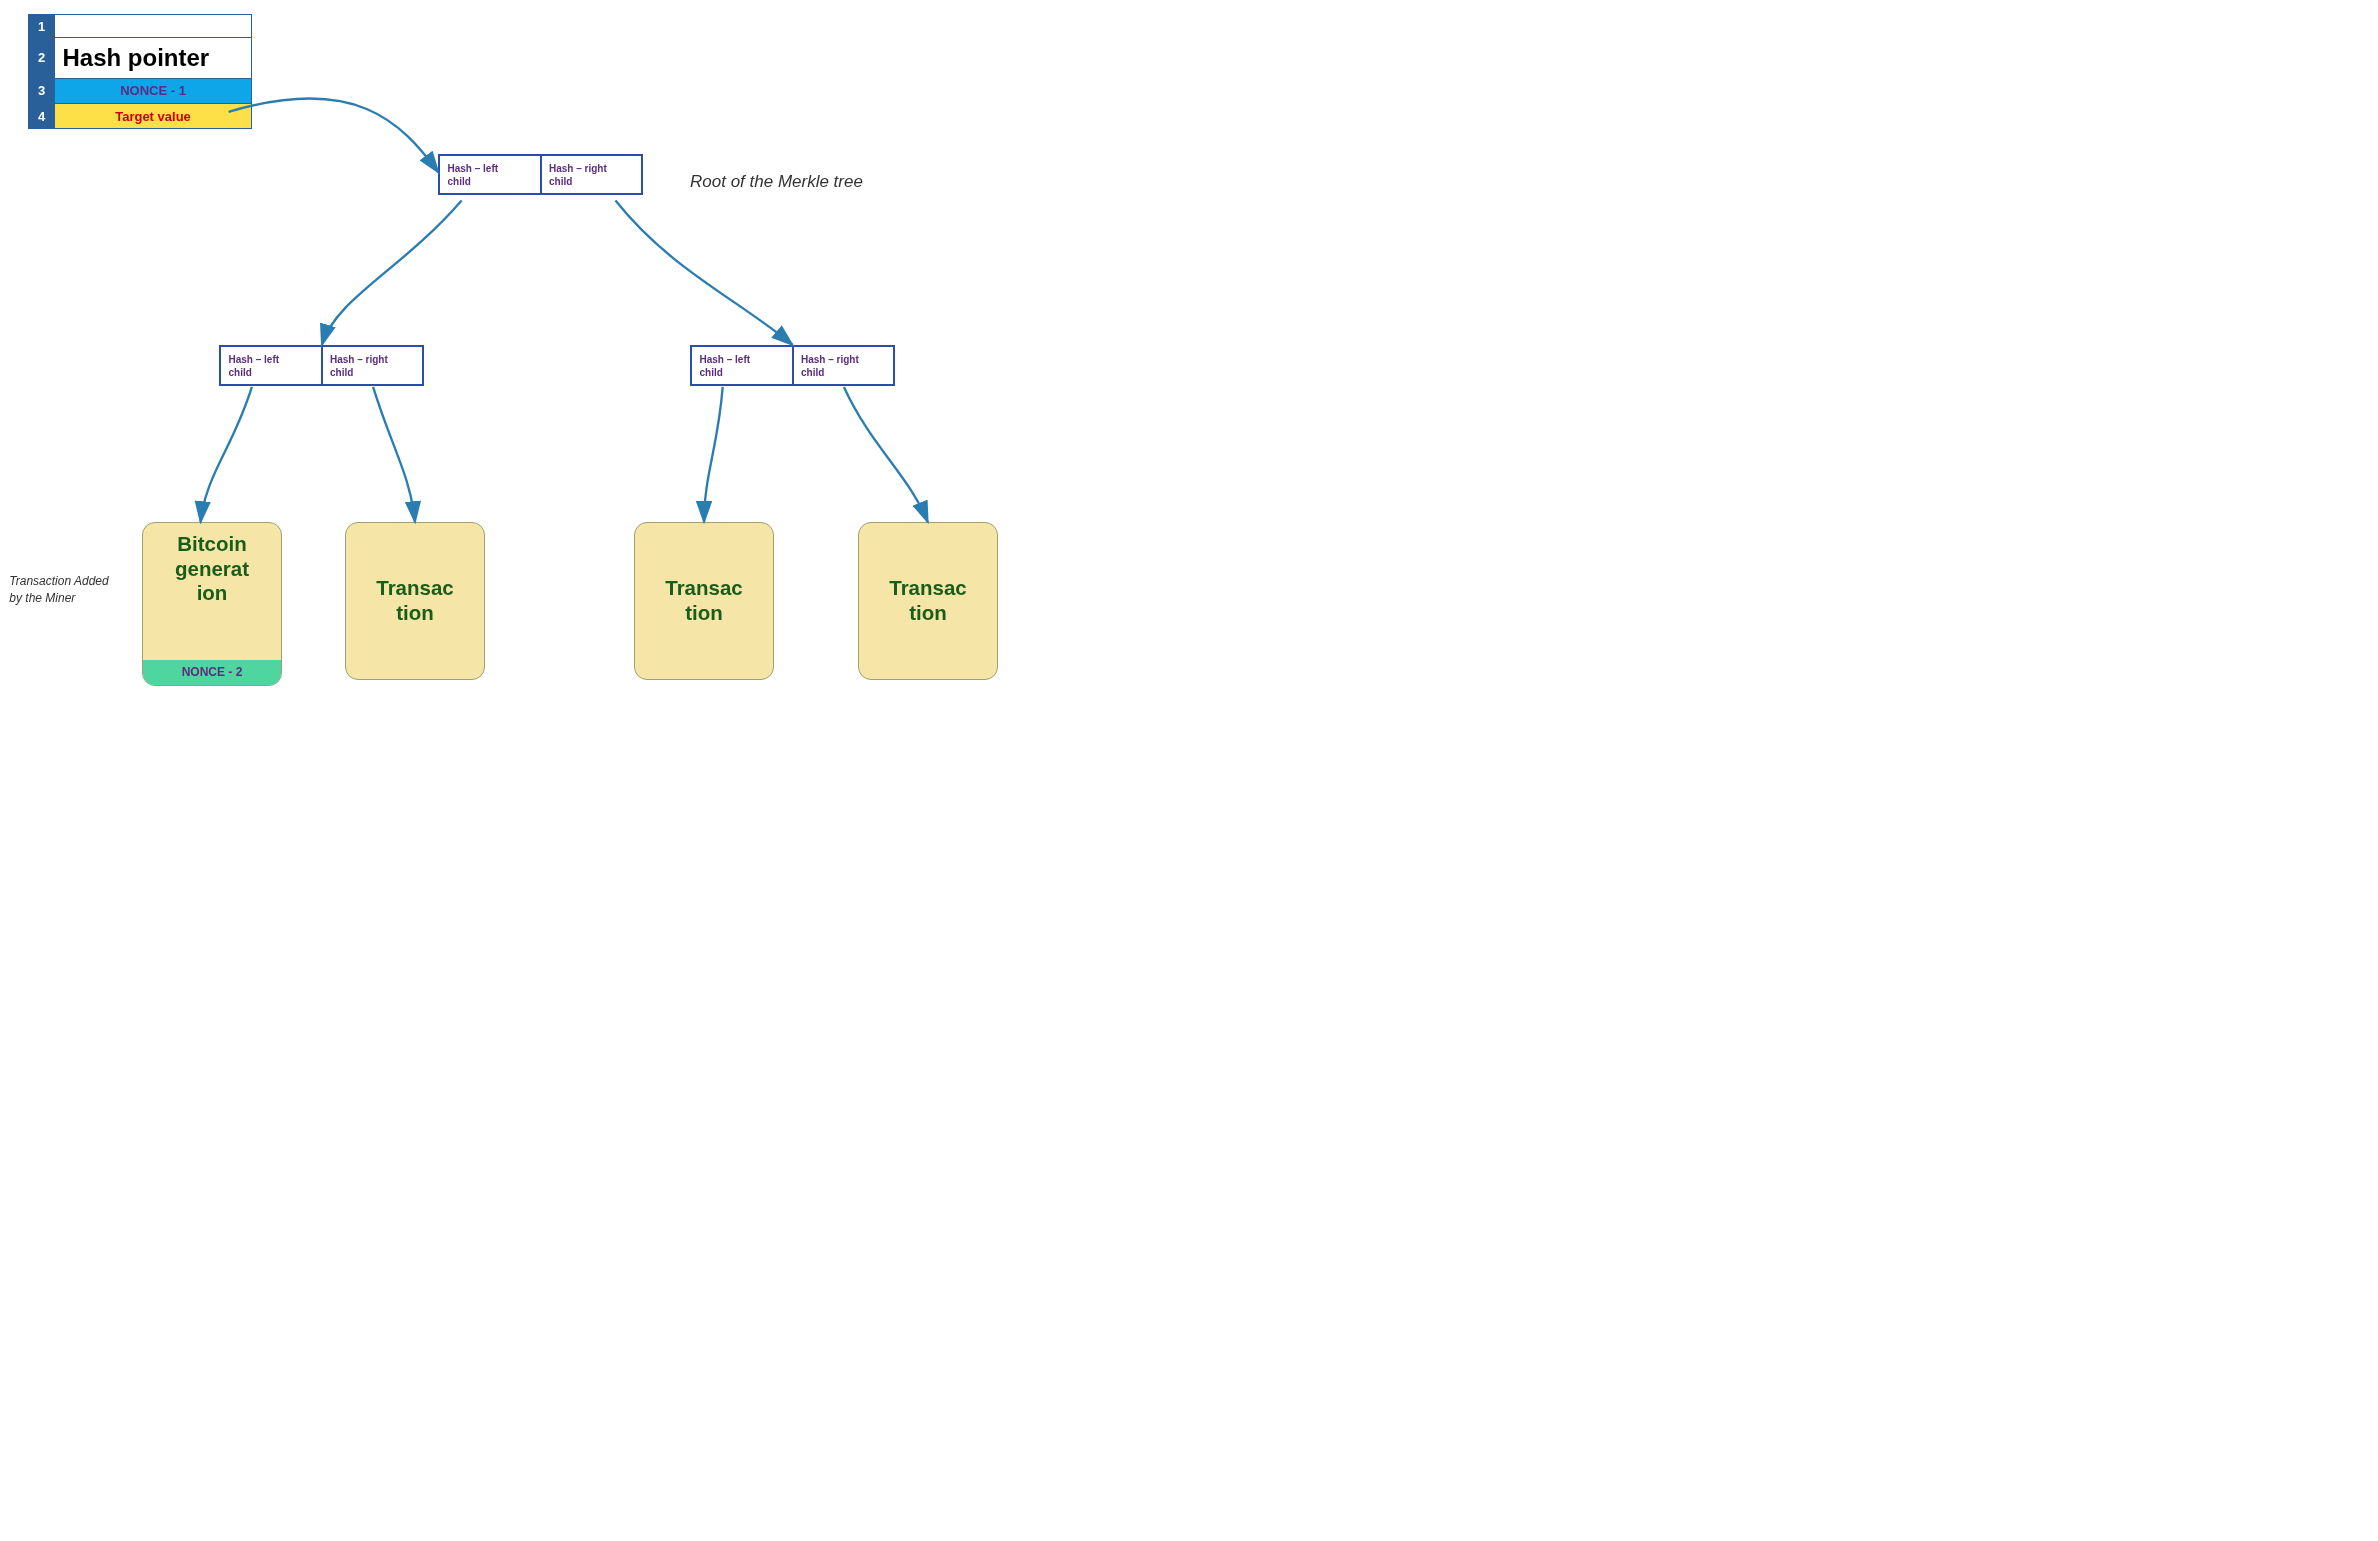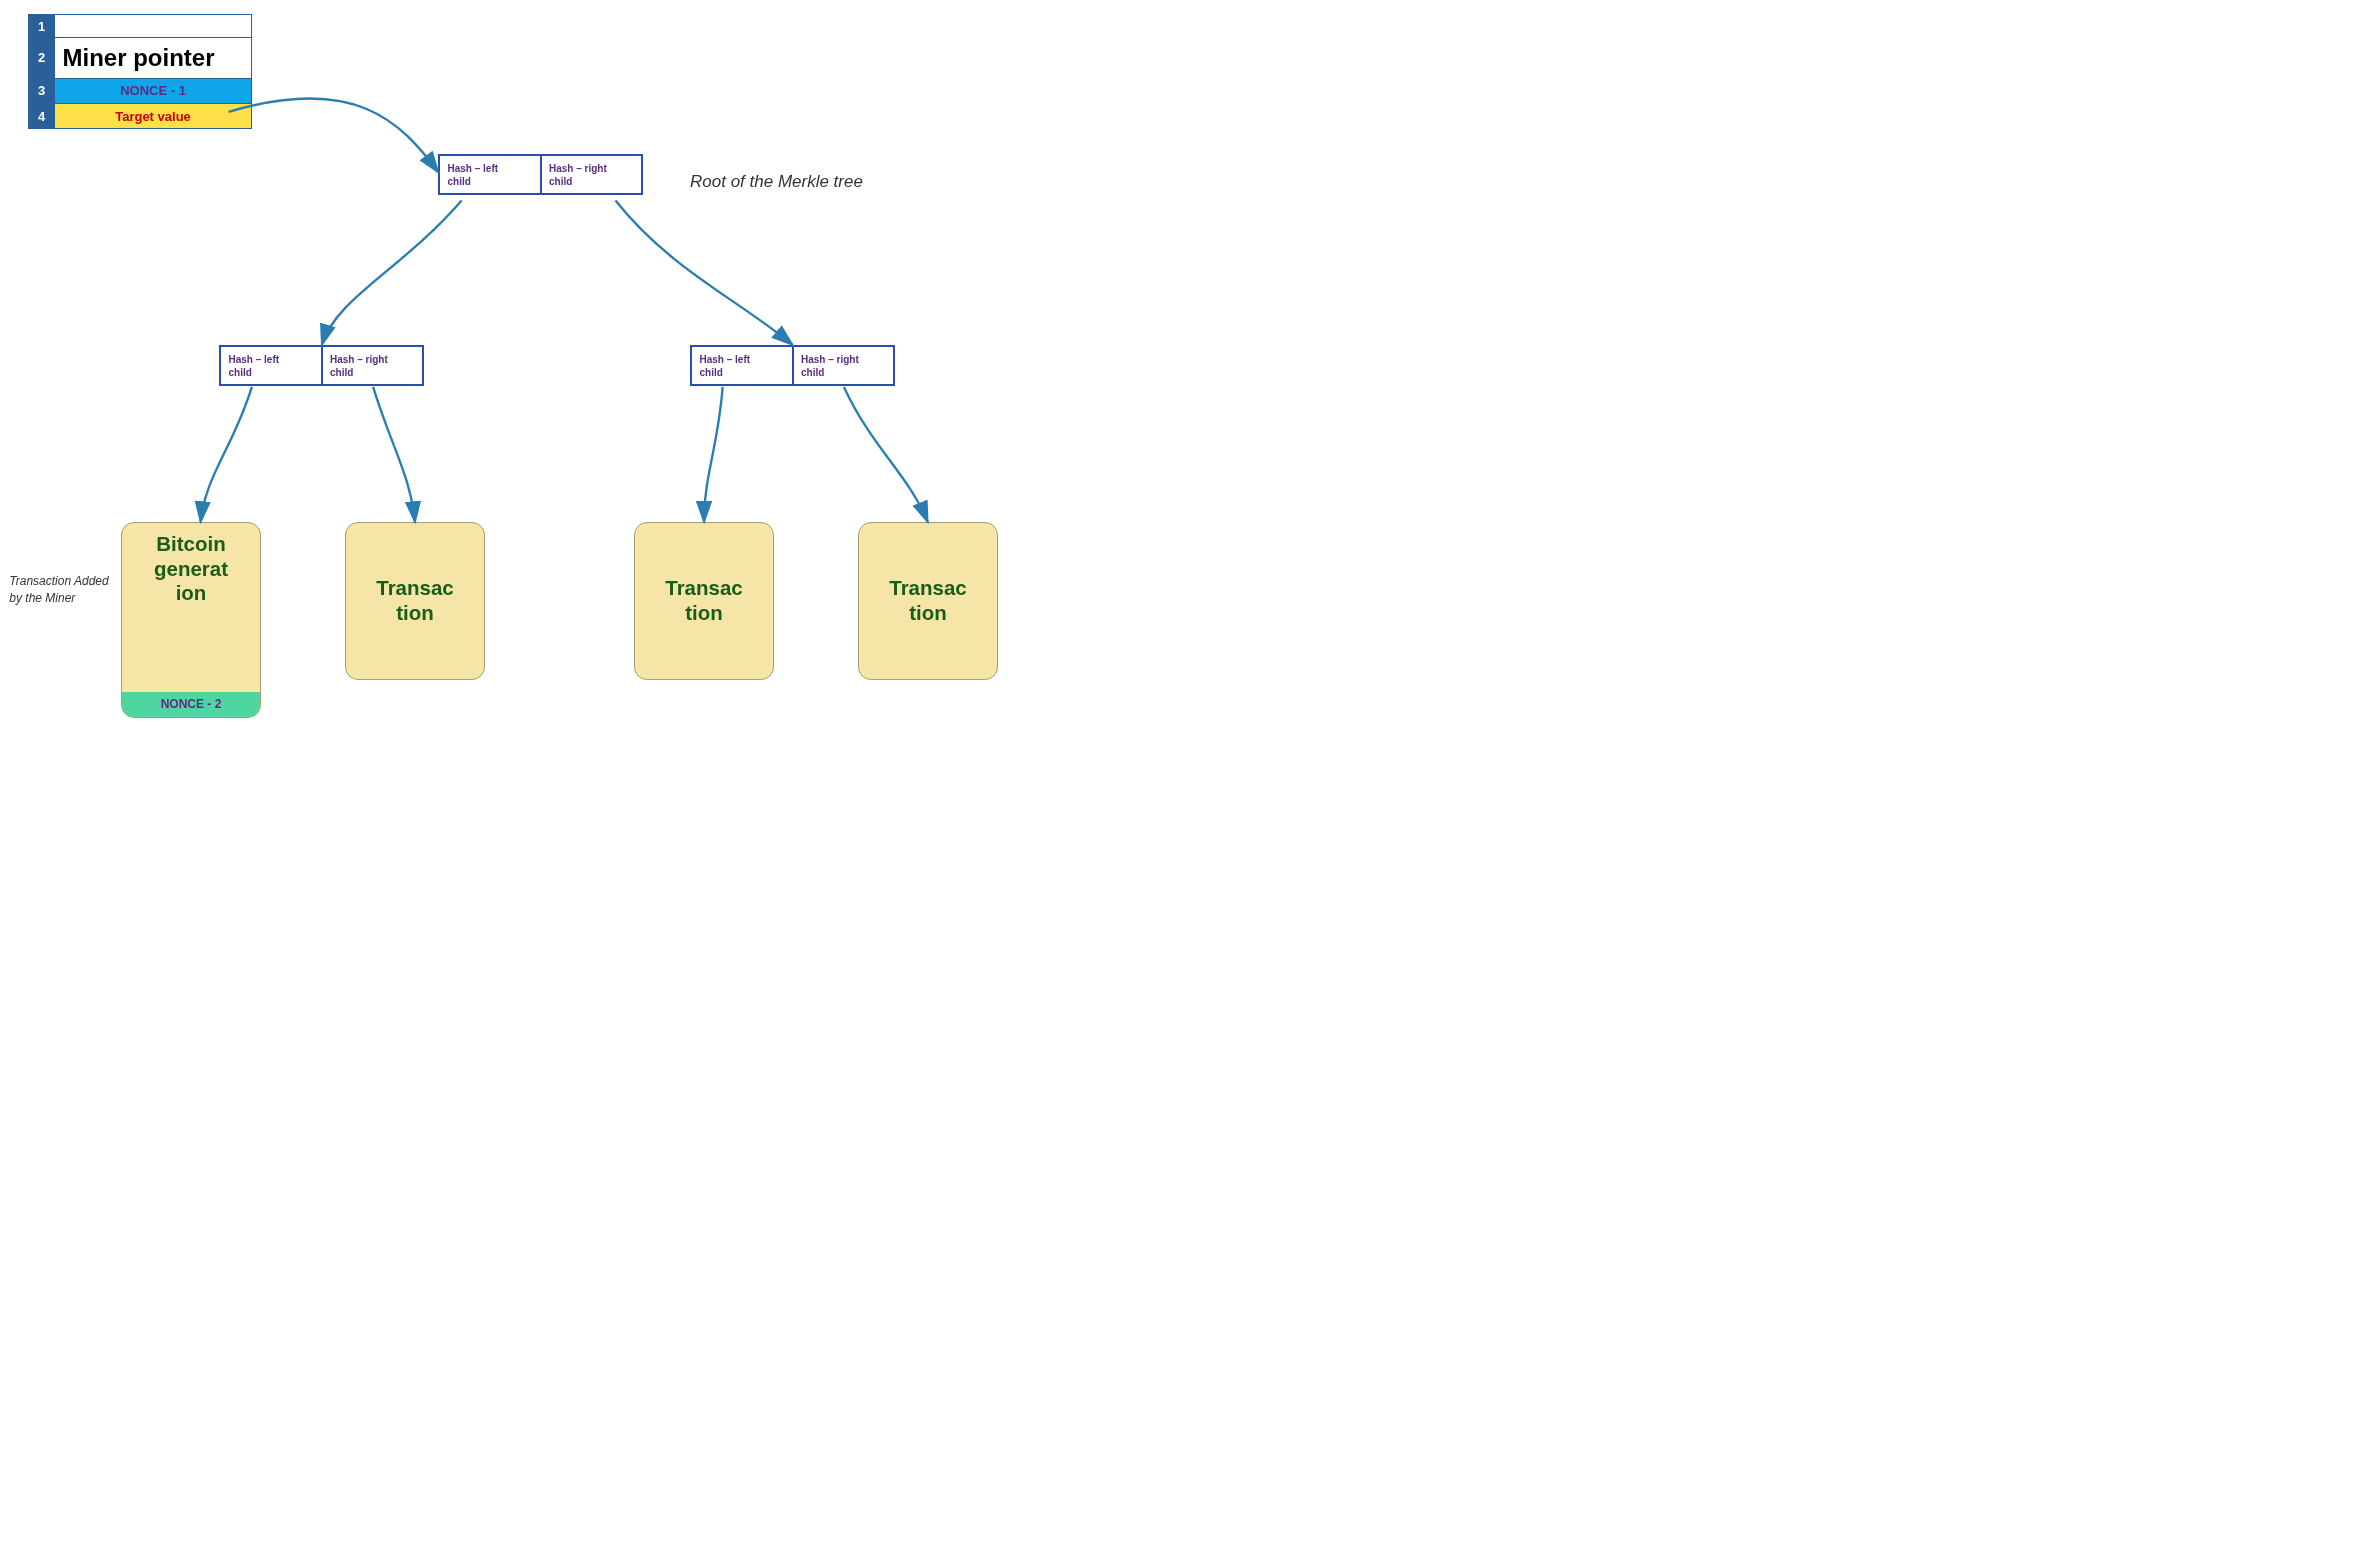--- a/index.html
+++ b/index.html
@@ -143,21 +143,21 @@
 <body>
 
 <table class="block-table">
   <tbody>
       <tr>
     <td class="row-num">1</td>
     <td class="row1-content"></td>
   </tr>
   <tr>
     <td class="row-num">2</td>
-    <td class="hash-pointer-cell">Miner pointer</td>
+    <td class="hash-pointer-cell">Hash pointer</td>
   </tr>
   <tr>
     <td class="row-num">3</td>
     <td class="nonce-cell">NONCE - 1</td>
   </tr>
   <tr>
     <td class="row-num">4</td>
     <td class="target-cell">Target value</td>
   </tr>
 </tbody>
@@ -173,21 +173,21 @@
 <div class="hash-node" style="top: 345px; left: 219px; width: 205px;">
   <div class="cell" style="width:50%;">Hash – left<br>child</div>
   <div class="cell" style="width:50%;">Hash – right<br>child</div>
 </div>
 
 <div class="hash-node" style="top: 345px; left: 690px; width: 205px;">
   <div class="cell" style="width:50%;">Hash – left<br>child</div>
   <div class="cell" style="width:50%;">Hash – right<br>child</div>
 </div>
 
-<div class="tx-node" style="top: 522px; left: 121px; width: 140px; height: 196px;">
+<div class="tx-node" style="top: 522px; left: 142px; width: 140px; height: 164px;">
   <div class="tx-label">Bitcoin<br>generat<br>ion</div>
   <div class="nonce-badge">NONCE - 2</div>
 </div>
 
 <div class="tx-node" style="top: 522px; left: 345px; width: 140px; height: 158px; justify-content: center;">
   <div class="tx-label">Transac<br>tion</div>
 </div>
 
 <div class="tx-node" style="top: 522px; left: 634px; width: 140px; height: 158px; justify-content: center;">
   <div class="tx-label">Transac<br>tion</div>

